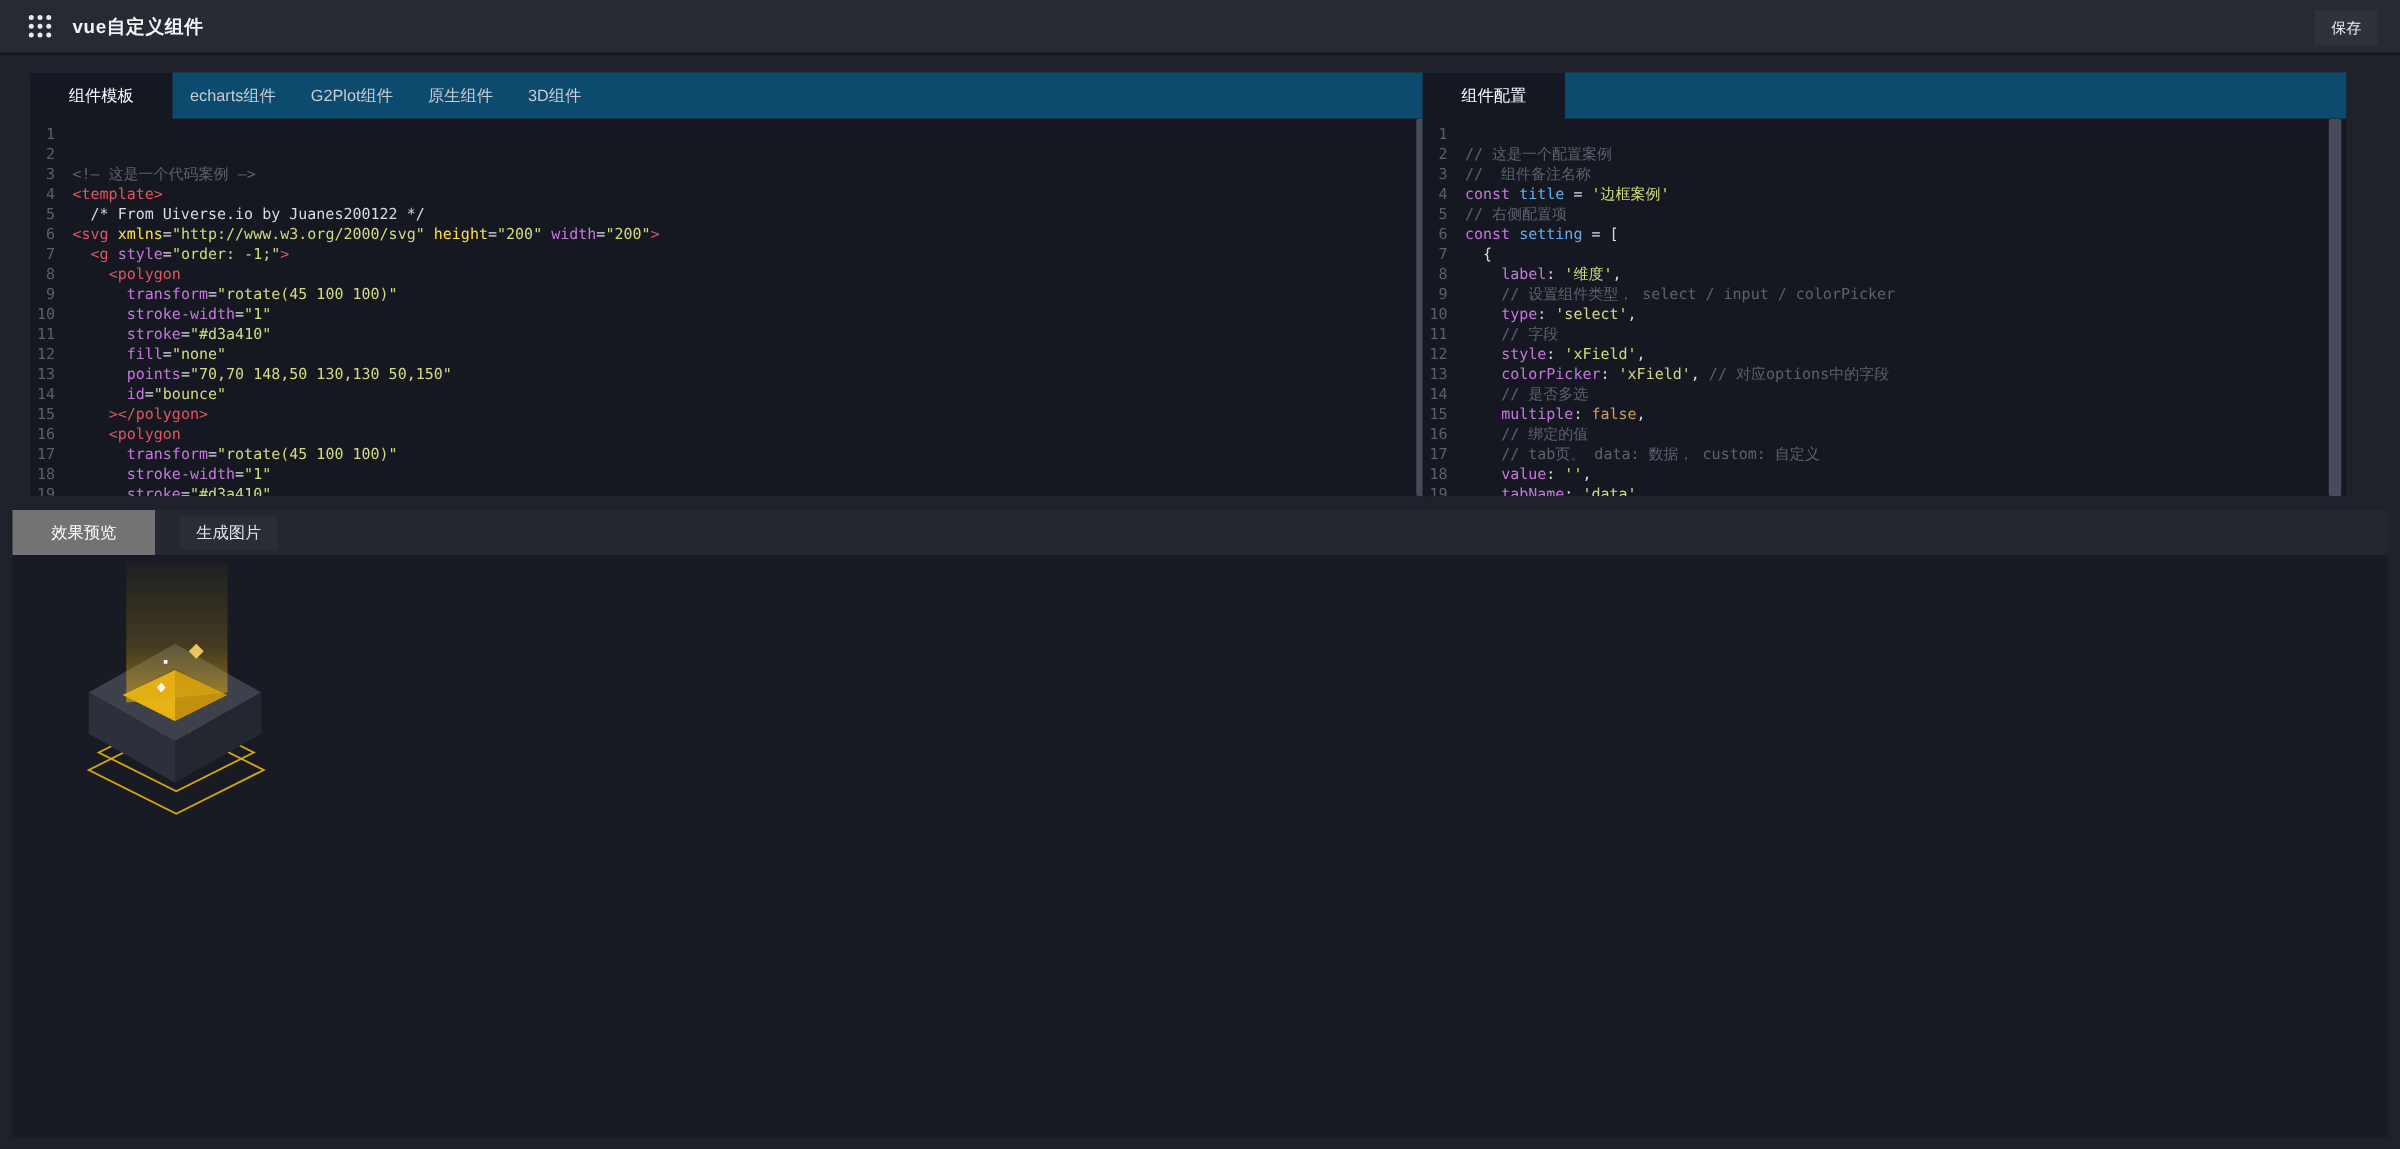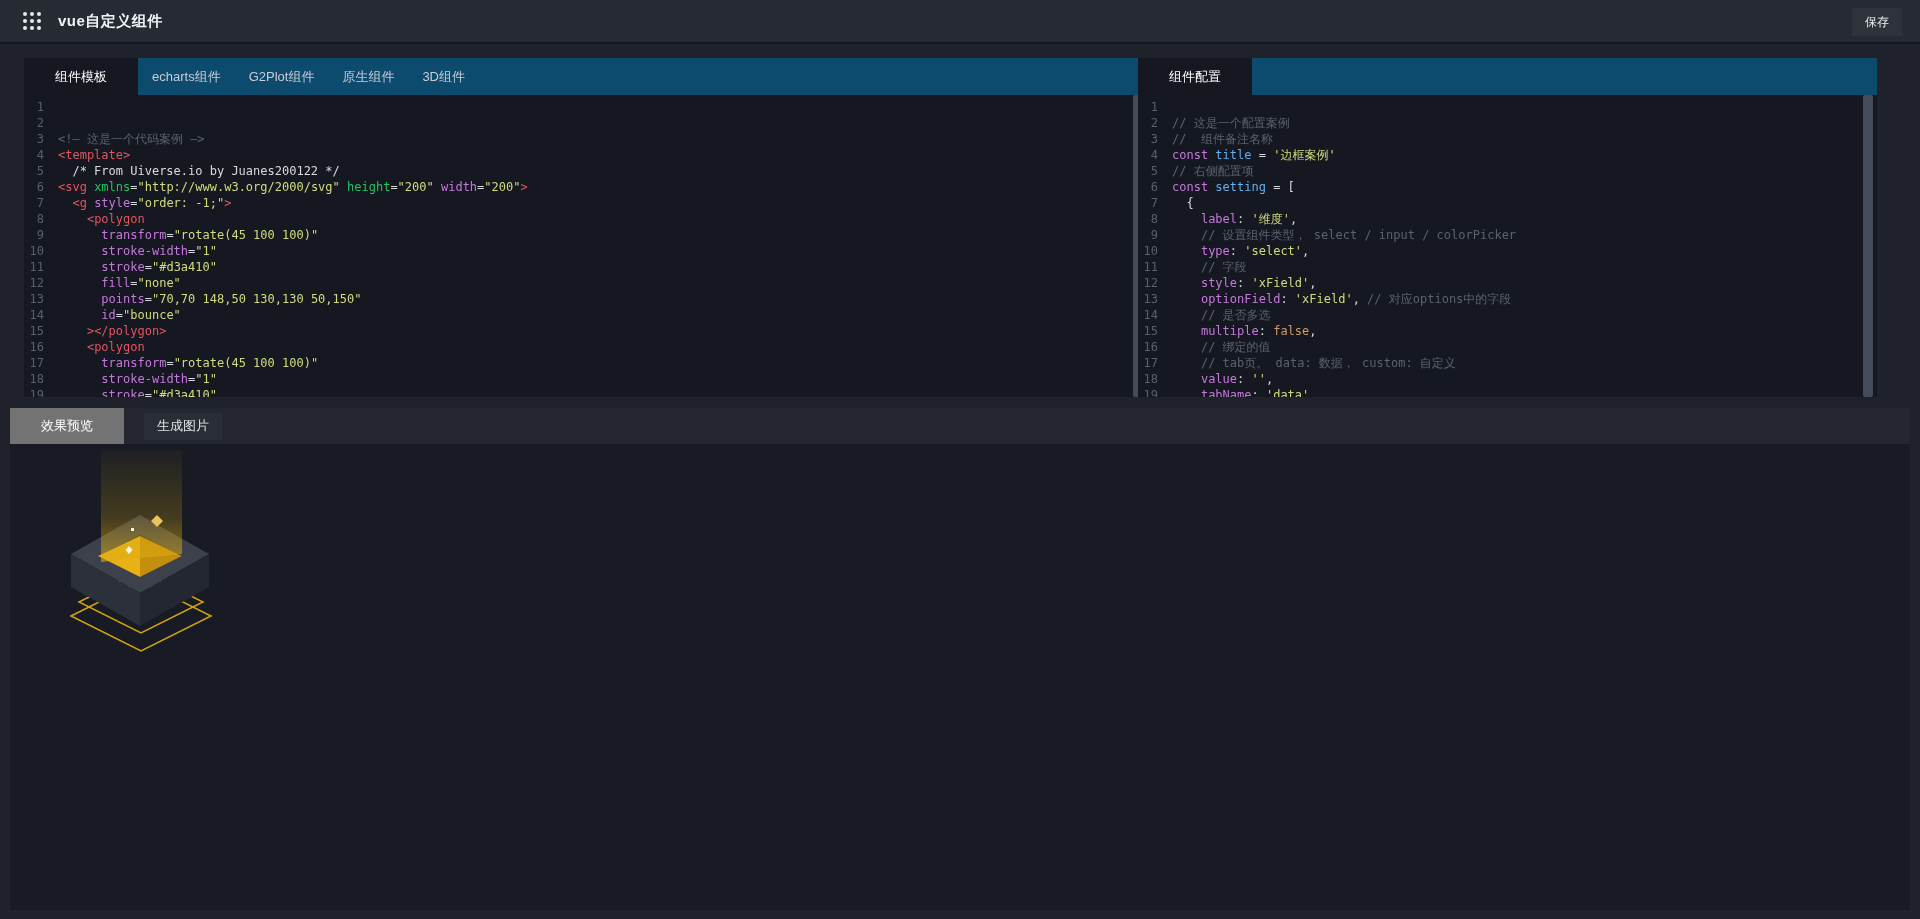--- a/index.html
+++ b/index.html
@@ -58,21 +58,21 @@
     flex:1; padding-top:4px; padding-left:8px; overflow:hidden;
     font:12px/16px "DejaVu Sans Mono", monospace;
   }
   .ln { height:16px; }
   .cl { height:16px; white-space:pre; }
 
   .tk-plain { color:#d8dbe0; }
   .tk-cmt   { color:#5b626e; }
   .tk-tag   { color:#e05561; }
   .tk-attr  { color:#c678dd; }
-  .tk-attrg { color:#22c55e; }
+  .tk-attrg { color:#fde047; }
   .tk-str   { color:#d2db7f; }
   .tk-kw    { color:#c678dd; }
   .tk-var   { color:#61afef; }
   .tk-bool  { color:#d19a66; }
 
   .vscroll {
     position:absolute; right:4px; top:0; bottom:0; width:10px;
     background:#454b58; border-radius:2px; cursor:pointer;
   }
 
@@ -196,21 +196,21 @@
         <div class="cl"><span class="tk-cmt">//  组件备注名称</span></div>
         <div class="cl"><span class="tk-kw">const</span><span class="tk-plain"> </span><span class="tk-var">title</span><span class="tk-plain"> = </span><span class="tk-str">'边框案例'</span></div>
         <div class="cl"><span class="tk-cmt">// 右侧配置项</span></div>
         <div class="cl"><span class="tk-kw">const</span><span class="tk-plain"> </span><span class="tk-var">setting</span><span class="tk-plain"> = [</span></div>
         <div class="cl"><span class="tk-plain">  {</span></div>
         <div class="cl"><span class="tk-plain">    </span><span class="tk-attr">label</span><span class="tk-plain">: </span><span class="tk-str">'维度'</span><span class="tk-plain">,</span></div>
         <div class="cl"><span class="tk-plain">    </span><span class="tk-cmt">// 设置组件类型， select / input / colorPicker</span></div>
         <div class="cl"><span class="tk-plain">    </span><span class="tk-attr">type</span><span class="tk-plain">: </span><span class="tk-str">'select'</span><span class="tk-plain">,</span></div>
         <div class="cl"><span class="tk-plain">    </span><span class="tk-cmt">// 字段</span></div>
         <div class="cl"><span class="tk-plain">    </span><span class="tk-attr">style</span><span class="tk-plain">: </span><span class="tk-str">'xField'</span><span class="tk-plain">,</span></div>
-        <div class="cl"><span class="tk-plain">    </span><span class="tk-attr">optionField</span><span class="tk-plain">: </span><span class="tk-str">'xField'</span><span class="tk-plain">, </span><span class="tk-cmt">// 对应options中的字段</span></div>
+        <div class="cl"><span class="tk-plain">    </span><span class="tk-attr">colorPicker</span><span class="tk-plain">: </span><span class="tk-str">'xField'</span><span class="tk-plain">, </span><span class="tk-cmt">// 对应options中的字段</span></div>
         <div class="cl"><span class="tk-plain">    </span><span class="tk-cmt">// 是否多选</span></div>
         <div class="cl"><span class="tk-plain">    </span><span class="tk-attr">multiple</span><span class="tk-plain">: </span><span class="tk-bool">false</span><span class="tk-plain">,</span></div>
         <div class="cl"><span class="tk-plain">    </span><span class="tk-cmt">// 绑定的值</span></div>
         <div class="cl"><span class="tk-plain">    </span><span class="tk-cmt">// tab页。 data: 数据， custom: 自定义</span></div>
         <div class="cl"><span class="tk-plain">    </span><span class="tk-attr">value</span><span class="tk-plain">: </span><span class="tk-str">''</span><span class="tk-plain">,</span></div>
         <div class="cl"><span class="tk-plain">    </span><span class="tk-attr">tabName</span><span class="tk-plain">: </span><span class="tk-str">'data'</span></div>
       </div>
     <div class="vscroll"></div>
   </div>
 </div>

